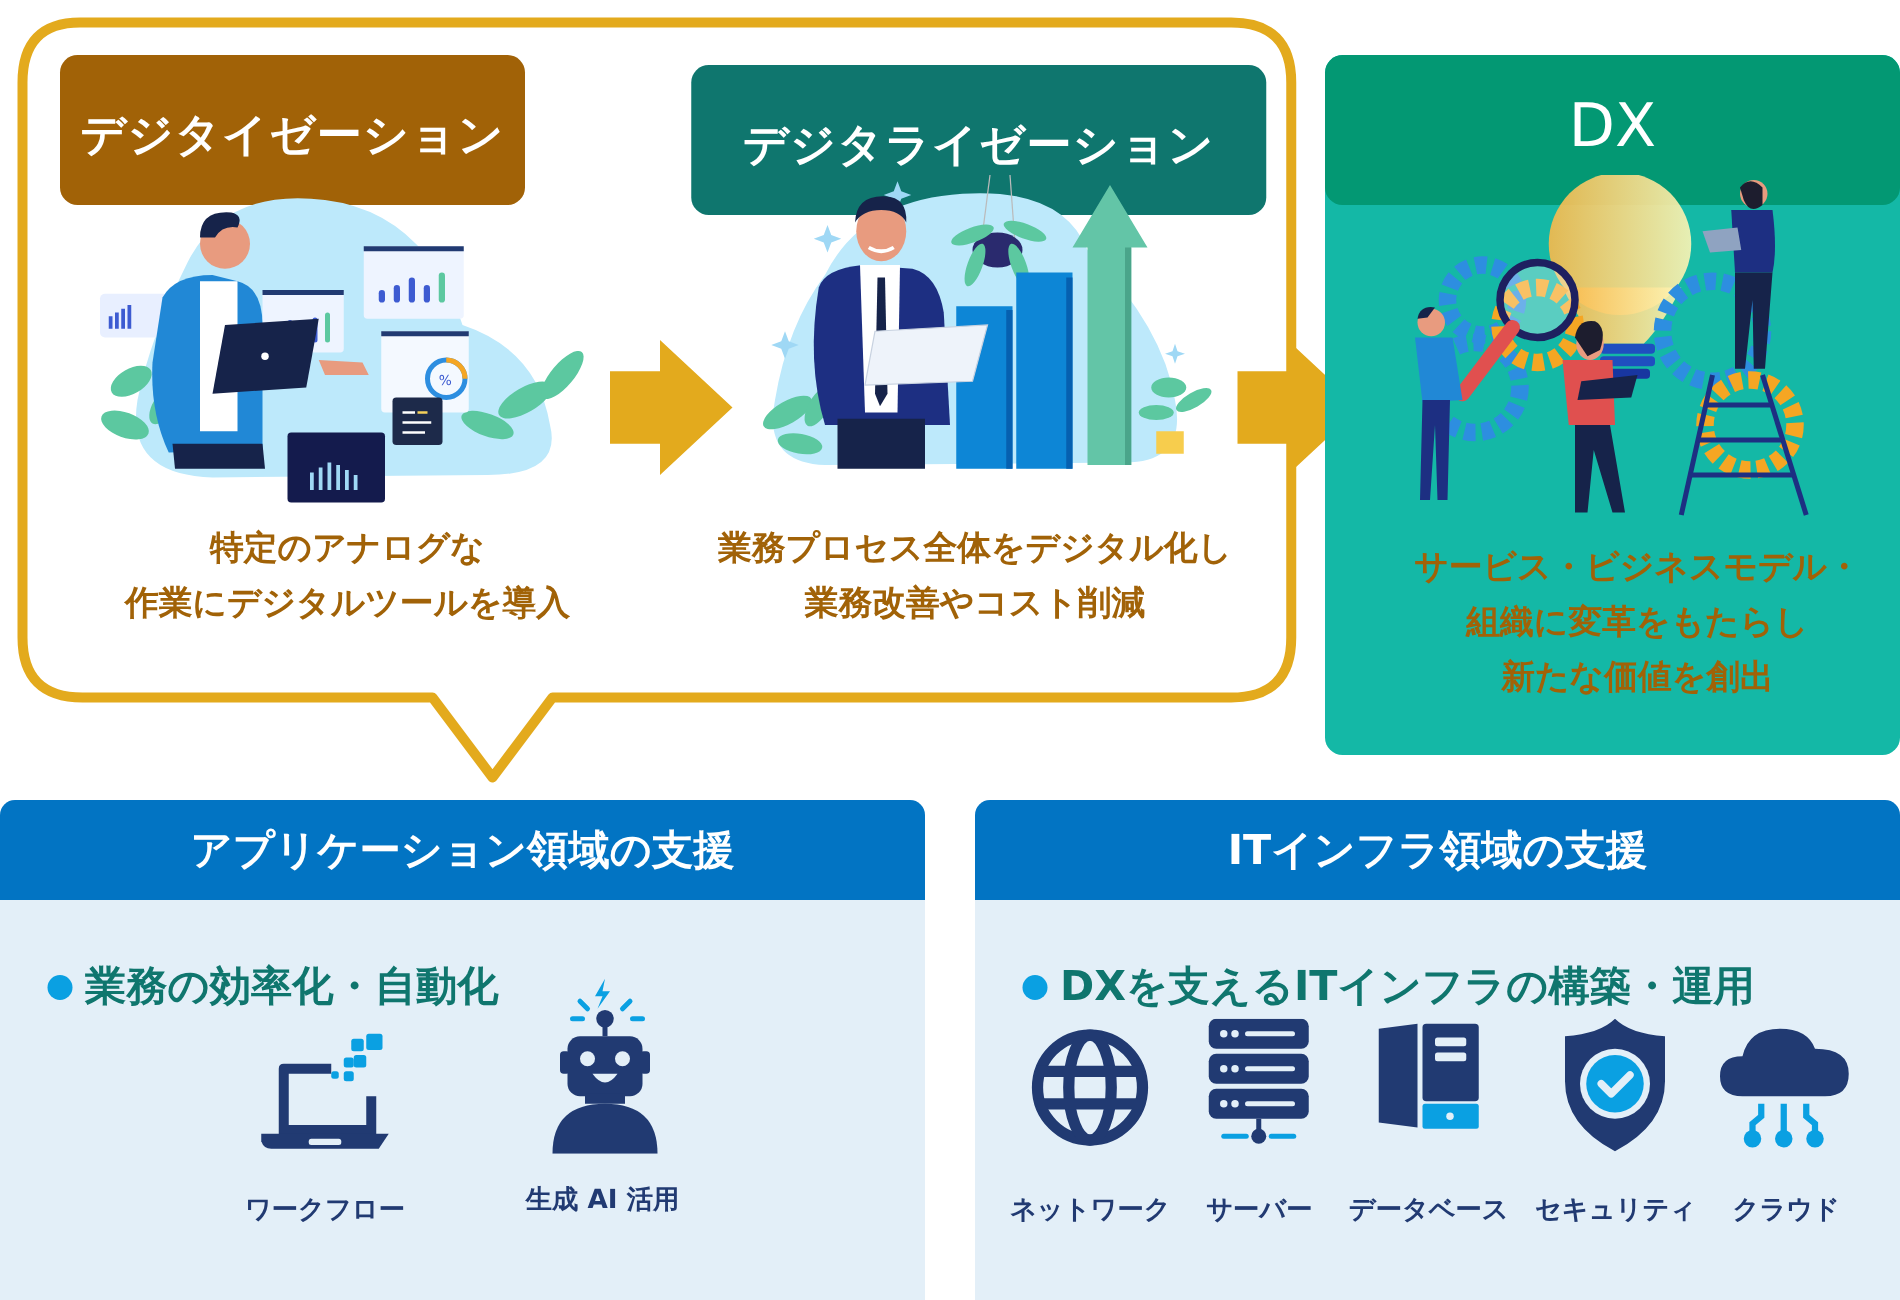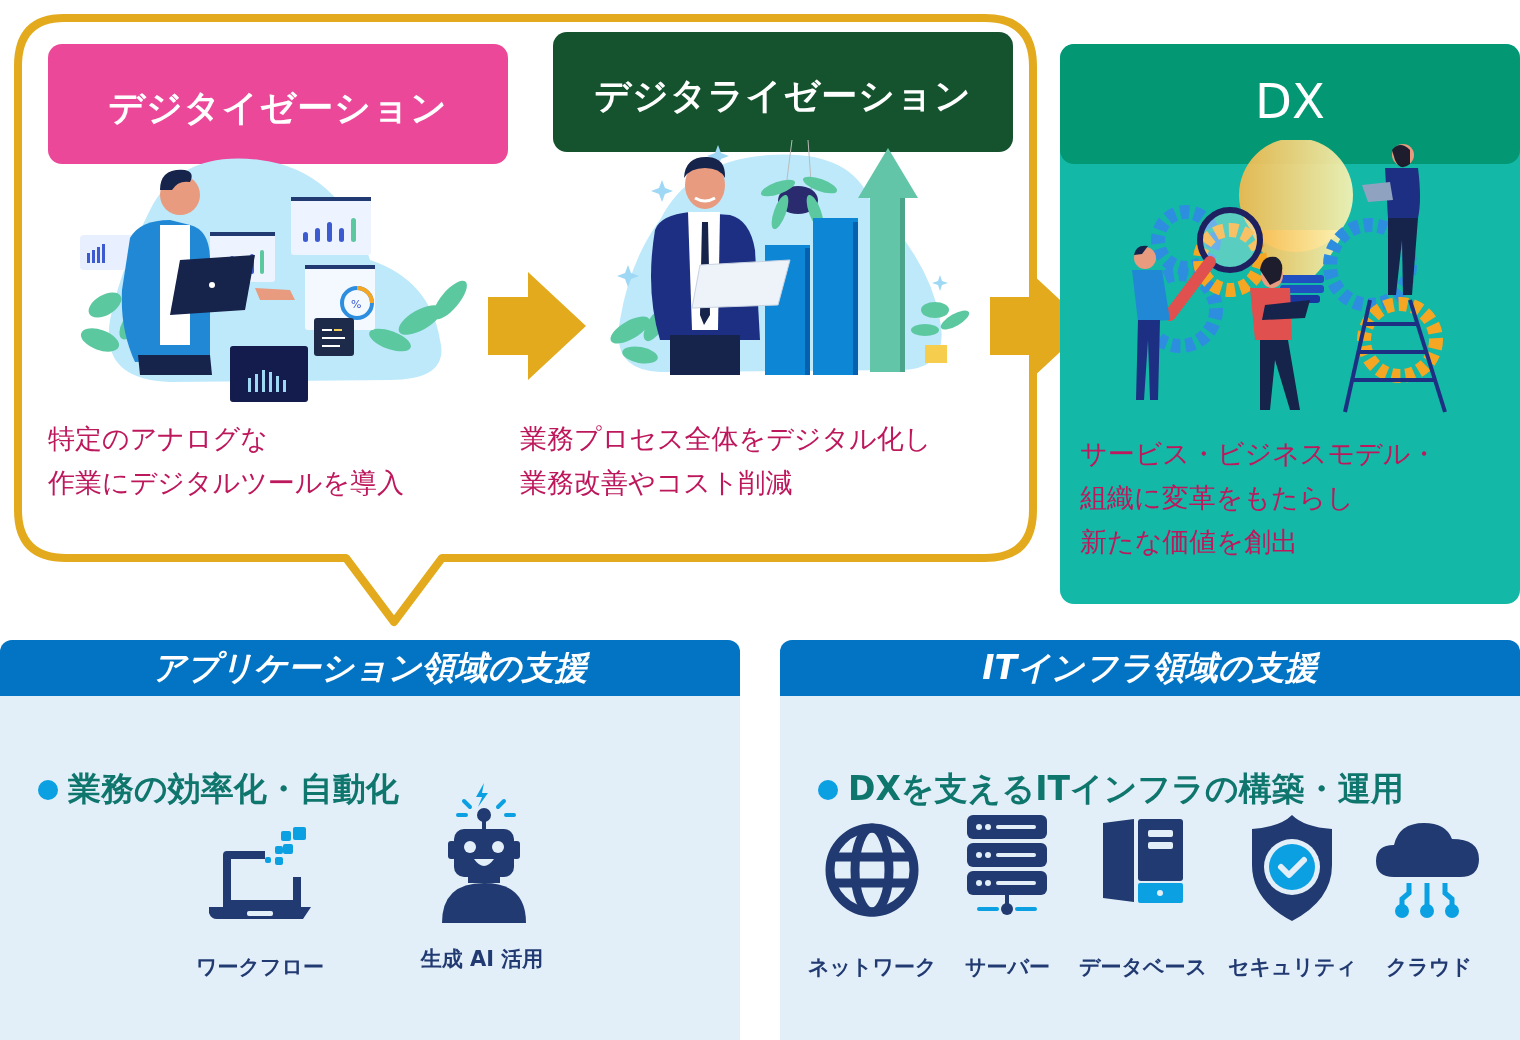--- a/index.html
+++ b/index.html
@@ -7,44 +7,44 @@
   body { position: relative; font-family: "DejaVu Sans", "Liberation Sans", sans-serif; color: #222; }
 
   
   #bubble { position: absolute; left: 0; top: 0; width: 1520px; height: 640px; pointer-events: none; }
 
   .head-box {
     position: absolute; height: 120px; border-radius: 14px;
     color: #fff; font-weight: bold; display: flex; align-items: flex-start; justify-content: center;
     padding-top: 40px; font-size: 36px; letter-spacing: 1px;
   }
-  #digitization-header { left: 48px; top: 44px; width: 460px; background: #ec4899; }
-  #digitalization-header { left: 553px; top: 32px; width: 460px; background: #14532d; }
+  #digitization-header { left: 48px; top: 44px; width: 372px; background: #a16207; }
+  #digitalization-header { left: 553px; top: 52px; width: 460px; background: #0f766e; }
 
   #dx-panel { position: absolute; left: 1060px; top: 44px; width: 460px; height: 560px; background: #14b8a6; border-radius: 14px; overflow: hidden; }
   #dx-header { position: absolute; left: 0; top: 0; width: 460px; height: 120px; background: #039873; border-radius: 14px; color: #fff; font-size: 48px; display: flex; align-items: center; justify-content: center; padding-bottom: 6px; }
 
   .illus { position: absolute; }
   #illus-digitization { left: 60px; top: 150px; width: 440px; height: 260px; }
   #illus-digitalization { left: 600px; top: 140px; width: 380px; height: 240px; }
   #illus-dx { left: 1100px; top: 140px; width: 380px; height: 280px; }
 
   .arrow { position: absolute; width: 110px; height: 110px; }
   #arrow-1 { left: 486px; top: 272px; }
   #arrow-2 { left: 988px; top: 272px; }
 
-  .desc { position: absolute; text-align: left; font-size: 27px; font-weight: normal; color: #be185d; line-height: 44px; }
+  .desc { position: absolute; text-align: center; font-size: 27px; font-weight: bold; color: #a16207; line-height: 44px; }
   #digitization-desc { left: 48px; top: 417px; width: 460px; }
   #digitalization-desc { left: 520px; top: 417px; width: 520px; }
   #dx-desc { left: 1060px; top: 432px; width: 460px; font-size: 27px; line-height: 44px; margin-left: 20px; }
 
   .support { position: absolute; top: 640px; height: 400px; border-radius: 12px 12px 0 0; background: #e3eff8; overflow: hidden; }
   #app-support { left: 0; width: 740px; }
   #infra-support { left: 780px; width: 740px; }
-  .support-head { height: 56px; background: #0274c3; color: #fff; font-size: 33px; font-weight: bold; display: flex; align-items: center; justify-content: center; font-style: italic; }
+  .support-head { height: 80px; background: #0274c3; color: #fff; font-size: 33px; font-weight: bold; display: flex; align-items: center; justify-content: center; }
 
   .bullet-line { position: absolute; top: 127px; display: flex; align-items: center; font-size: 33px; font-weight: bold; color: #0f766e; }
   .bullet-dot { width: 20px; height: 20px; border-radius: 50%; background: #0aa0e2; margin-right: 10px; }
   #app-support .bullet-line { left: 38px; }
   #infra-support .bullet-line { left: 38px; }
 
   .icon-item { position: absolute; top: 175px; display: flex; flex-direction: column; align-items: center; }
   .icon-item svg { display: block; }
   .icon-label { margin-top: 28px; font-size: 21px; font-weight: bold; color: #213a72; white-space: nowrap; }
 </style>

